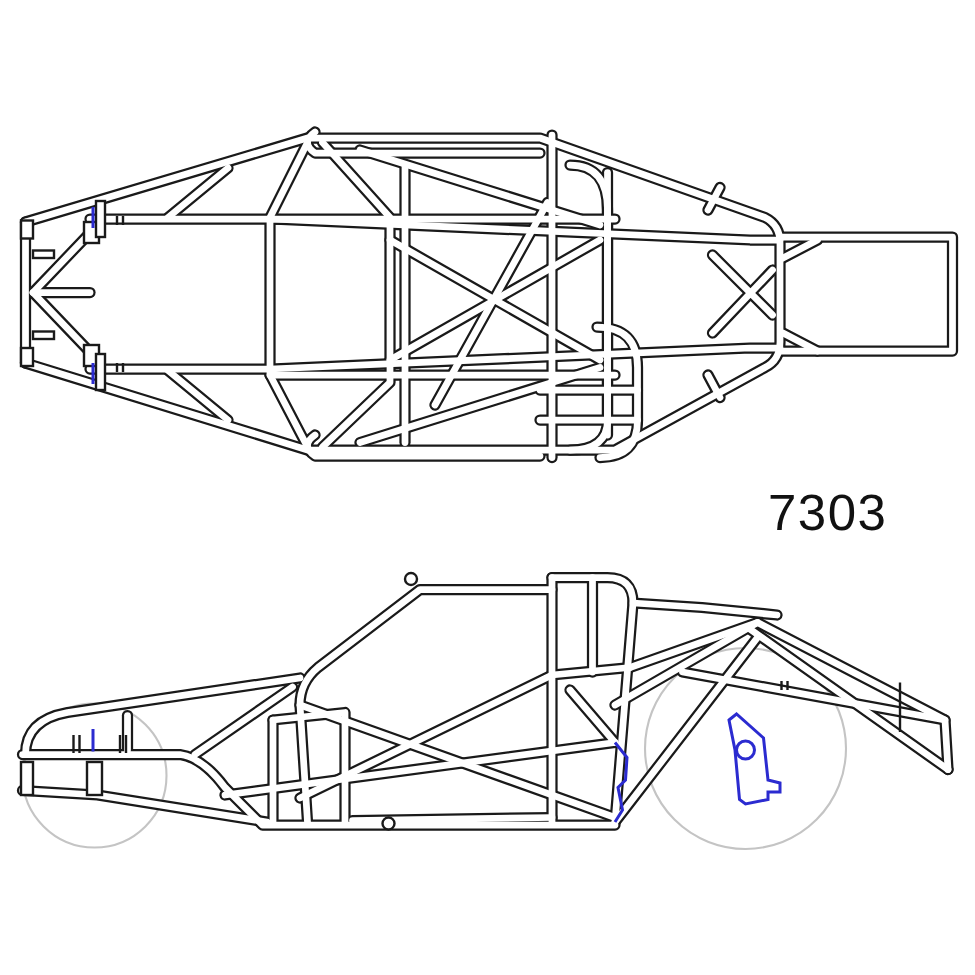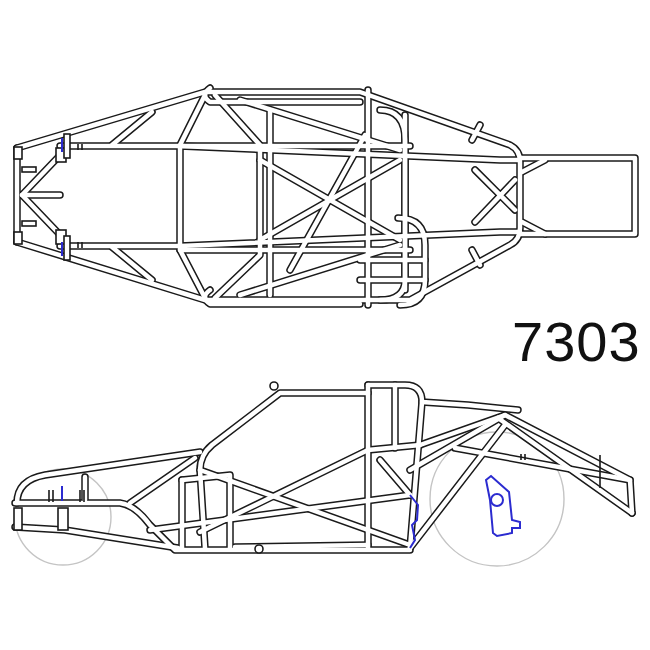--- a/index.html
+++ b/index.html
@@ -1,20 +1,20 @@
 <!DOCTYPE html>
 <html><head>
 <meta charset="utf-8">
 <style>
   html, body { margin: 0; padding: 0; background: #ffffff; }
   body { width: 650px; height: 650px; position: relative; overflow: hidden; font-family: "Liberation Sans", sans-serif; }
   #drawing { position: absolute; left: 0; top: 0; width: 650px; height: 650px; }
   .model-number {
     position: absolute; left: 512px; top: 312px;
-    font-family: "Liberation Sans", sans-serif; font-size: 56px; color: #111111;
+    font-family: "Liberation Sans", sans-serif; font-size: 34px; color: #111111;
     letter-spacing: 1px; line-height: 60px;
   }
   .tube { fill: none; stroke: #1a1a1a; stroke-width: 7.5; stroke-linecap: round; stroke-linejoin: round; }
   .tube-in { fill: none; stroke: #ffffff; stroke-width: 4.5; stroke-linecap: round; stroke-linejoin: round; }
   .thin { fill: none; stroke: #1a1a1a; stroke-width: 1.6; }
   .wheel { fill: none; stroke: #c4c4c4; stroke-width: 1.4; }
   .blue { fill: none; stroke: #2b2bd0; stroke-width: 2; }
   .blue-fill { fill: #ffffff; stroke: #2b2bd0; stroke-width: 2; }
   .block { fill: #ffffff; stroke: #1a1a1a; stroke-width: 1.6; }
 </style>

